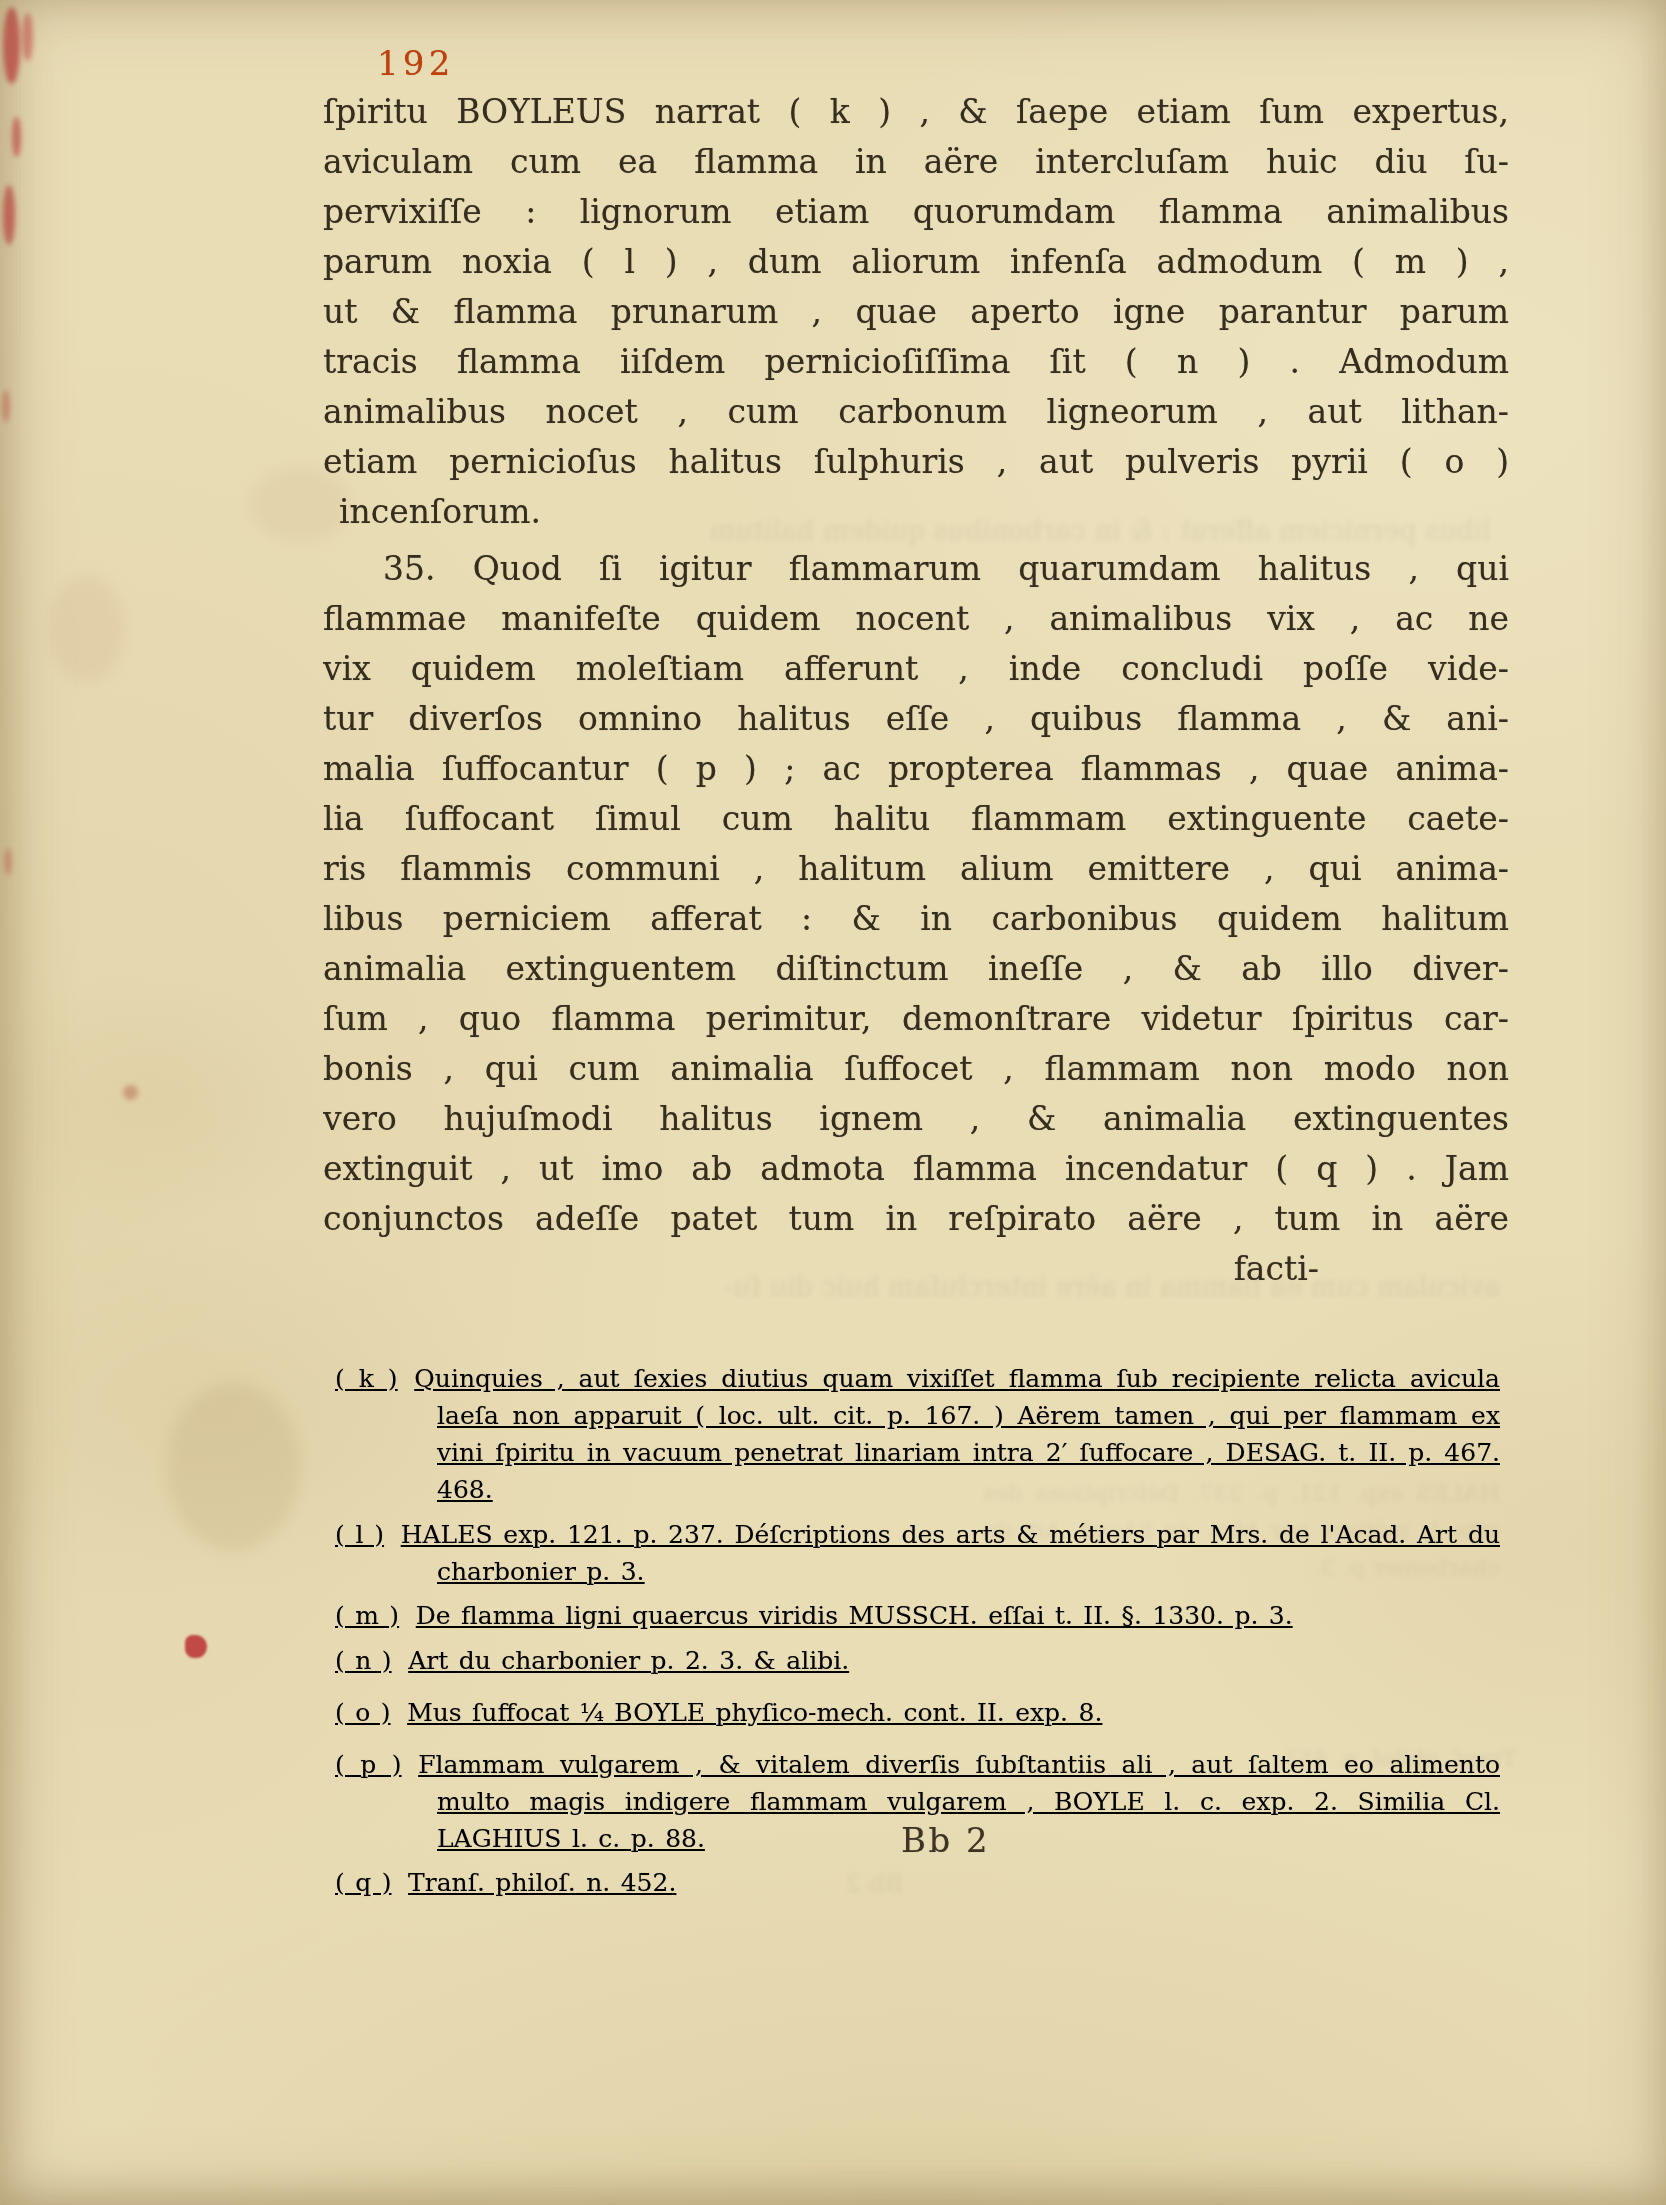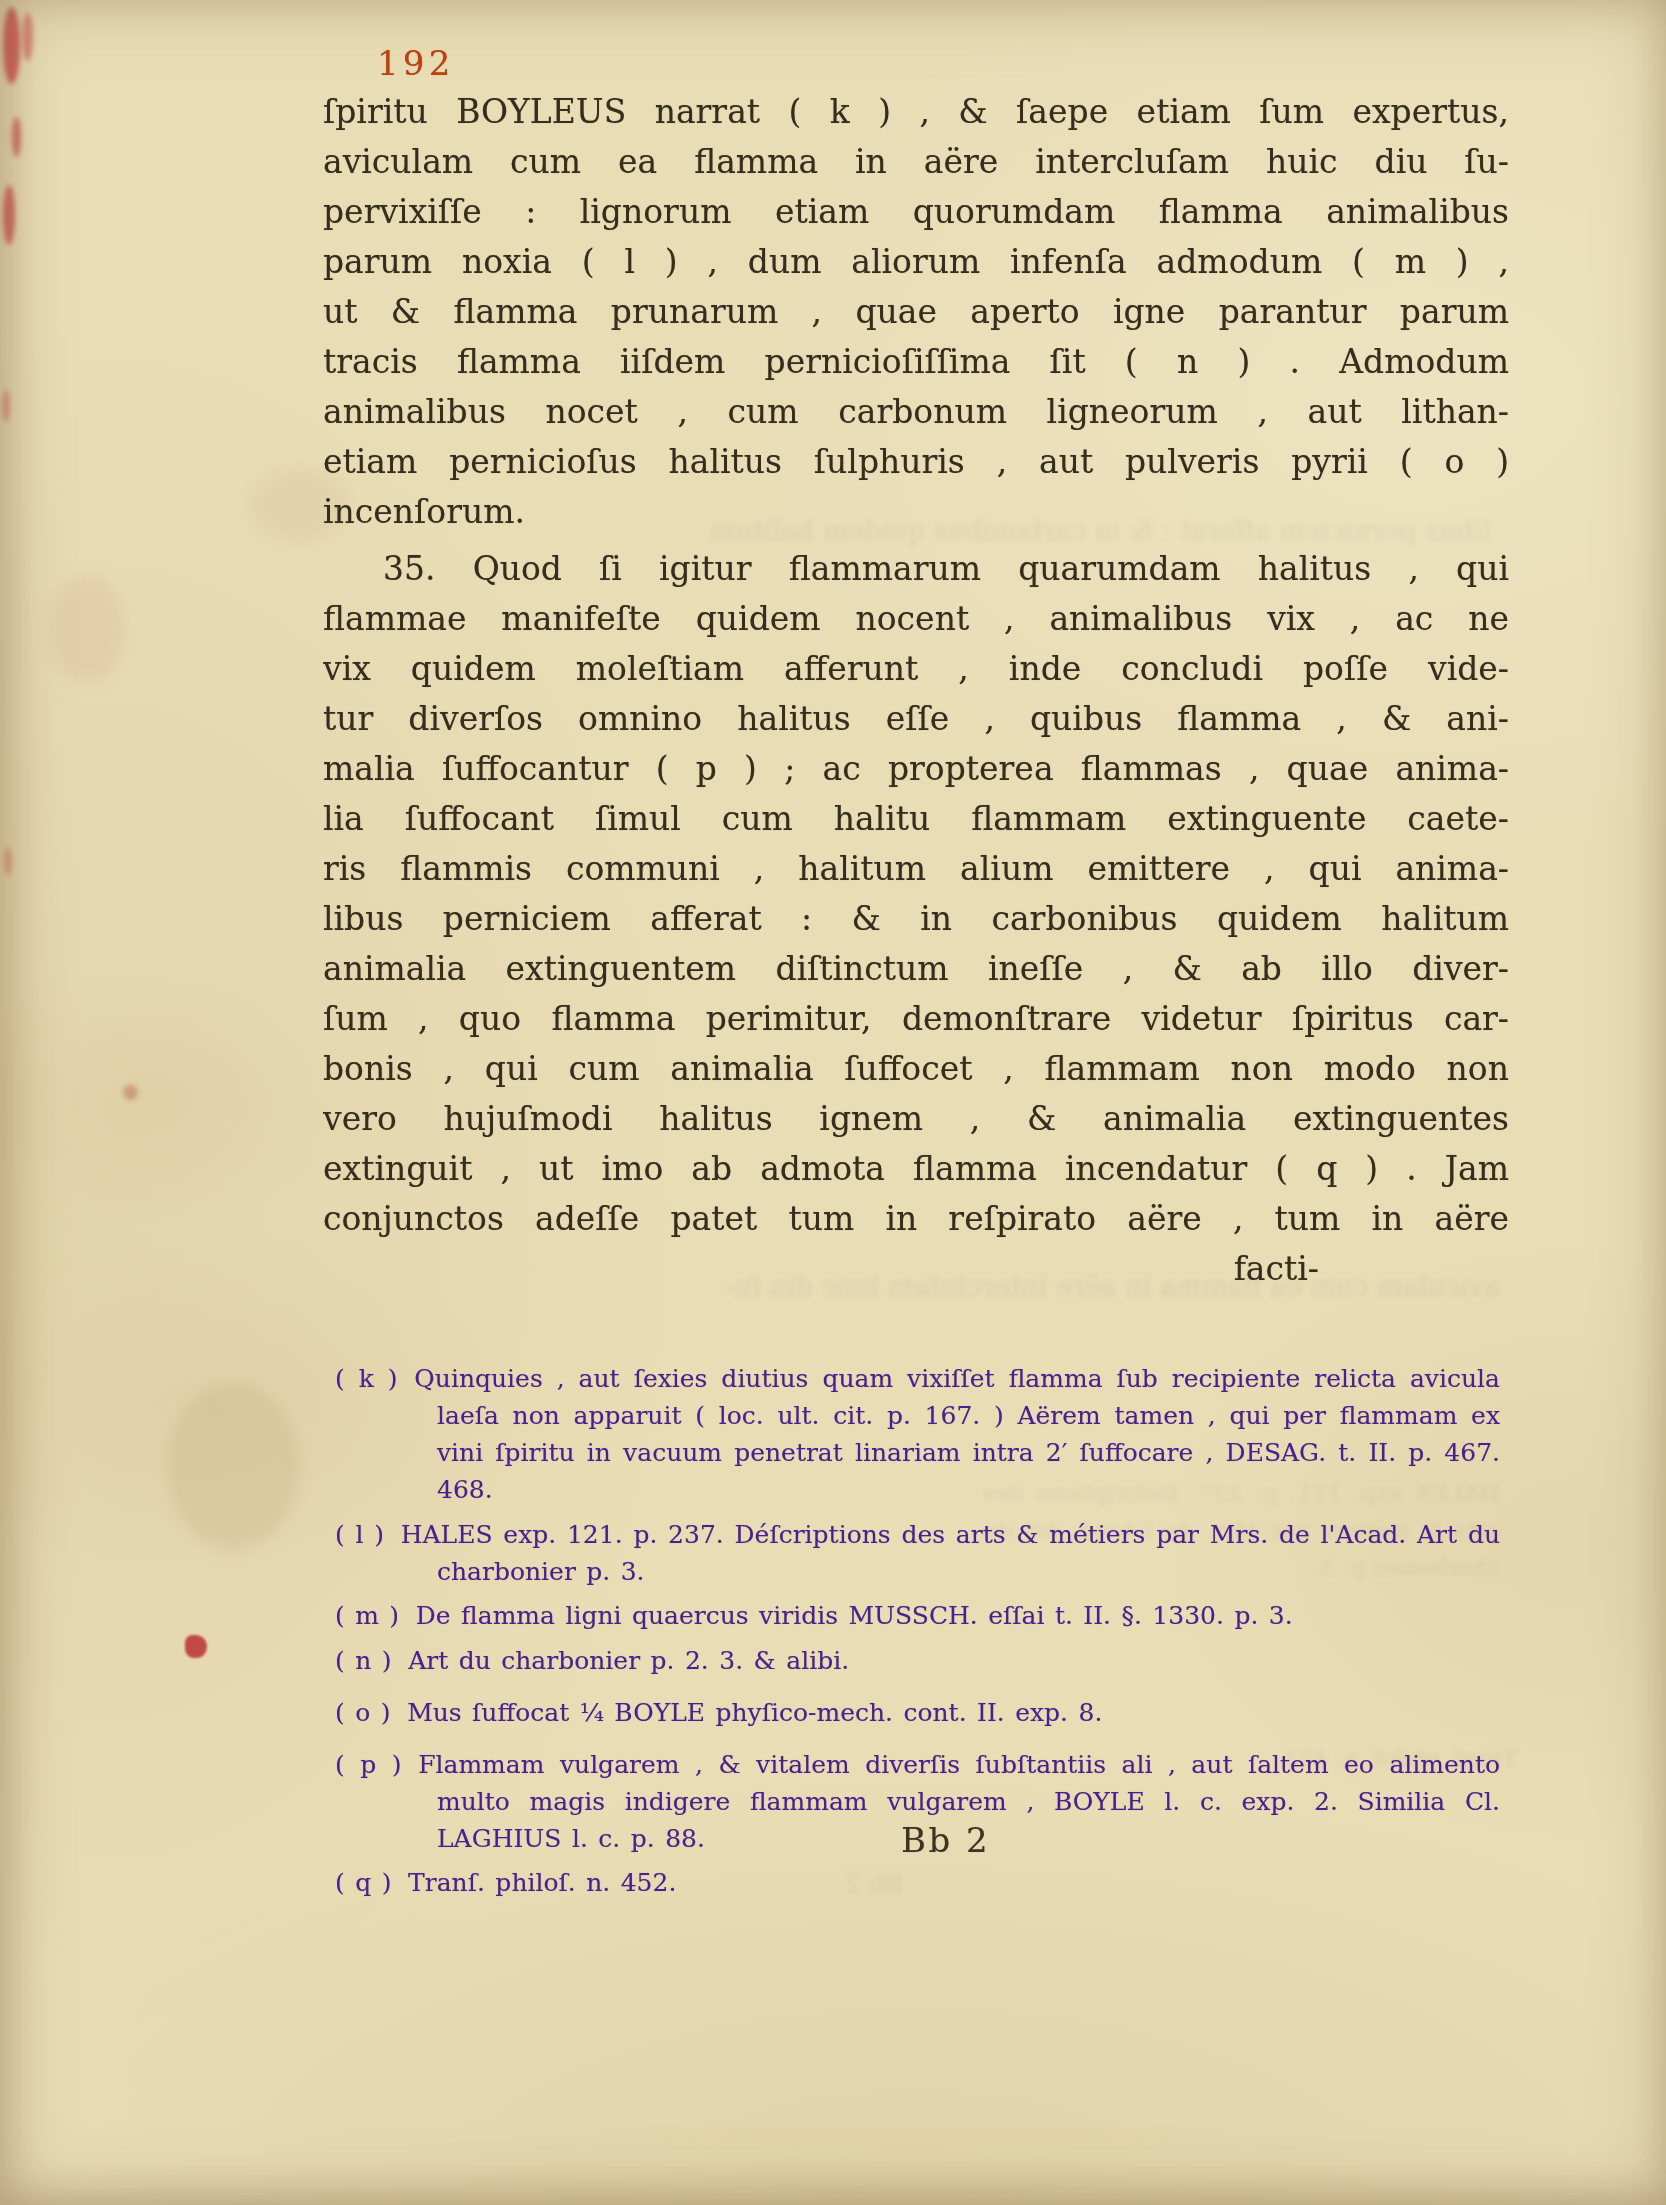--- a/index.html
+++ b/index.html
@@ -52,30 +52,30 @@
     font-size:34px;letter-spacing:4.2px;color:#c2410c;
   }
   .textblock{
     position:absolute;left:323px;top:87px;width:1186px;
     font-size:33px;line-height:50px;word-spacing:5.8px;
   }
   .tline{
     text-align:justify;text-align-last:justify;
     height:50px;overflow:hidden;
   }
-  .tline.endline{text-align-last:left;}
+  .tline.endline{text-align-last:left;margin-left:16px;}
   .p2{margin-top:7px;}
   .p2 .tline.first{padding-left:60px;}
   .catchword-row{
     height:50px;text-align:left;text-align-last:right;
     padding-right:190px;
   }
   .footnotes{
     position:absolute;left:335px;top:1360px;width:1165px;
-    font-size:25px;line-height:37px;word-spacing:2.5px;color:#4c1d95;
+    font-size:25px;line-height:37px;word-spacing:2.5px;color:#000000;text-decoration:underline;
   }
   .fn{
     padding-left:102px;text-indent:-102px;
     text-align:justify;margin-bottom:7.5px;
   }
   .fn.sp{margin-top:15px;}
   .fn-label{margin-right:16.7px;}
   .signature{
     position:absolute;left:901px;top:1820px;
     font-size:34px;letter-spacing:2.5px;color:#3d3424;

